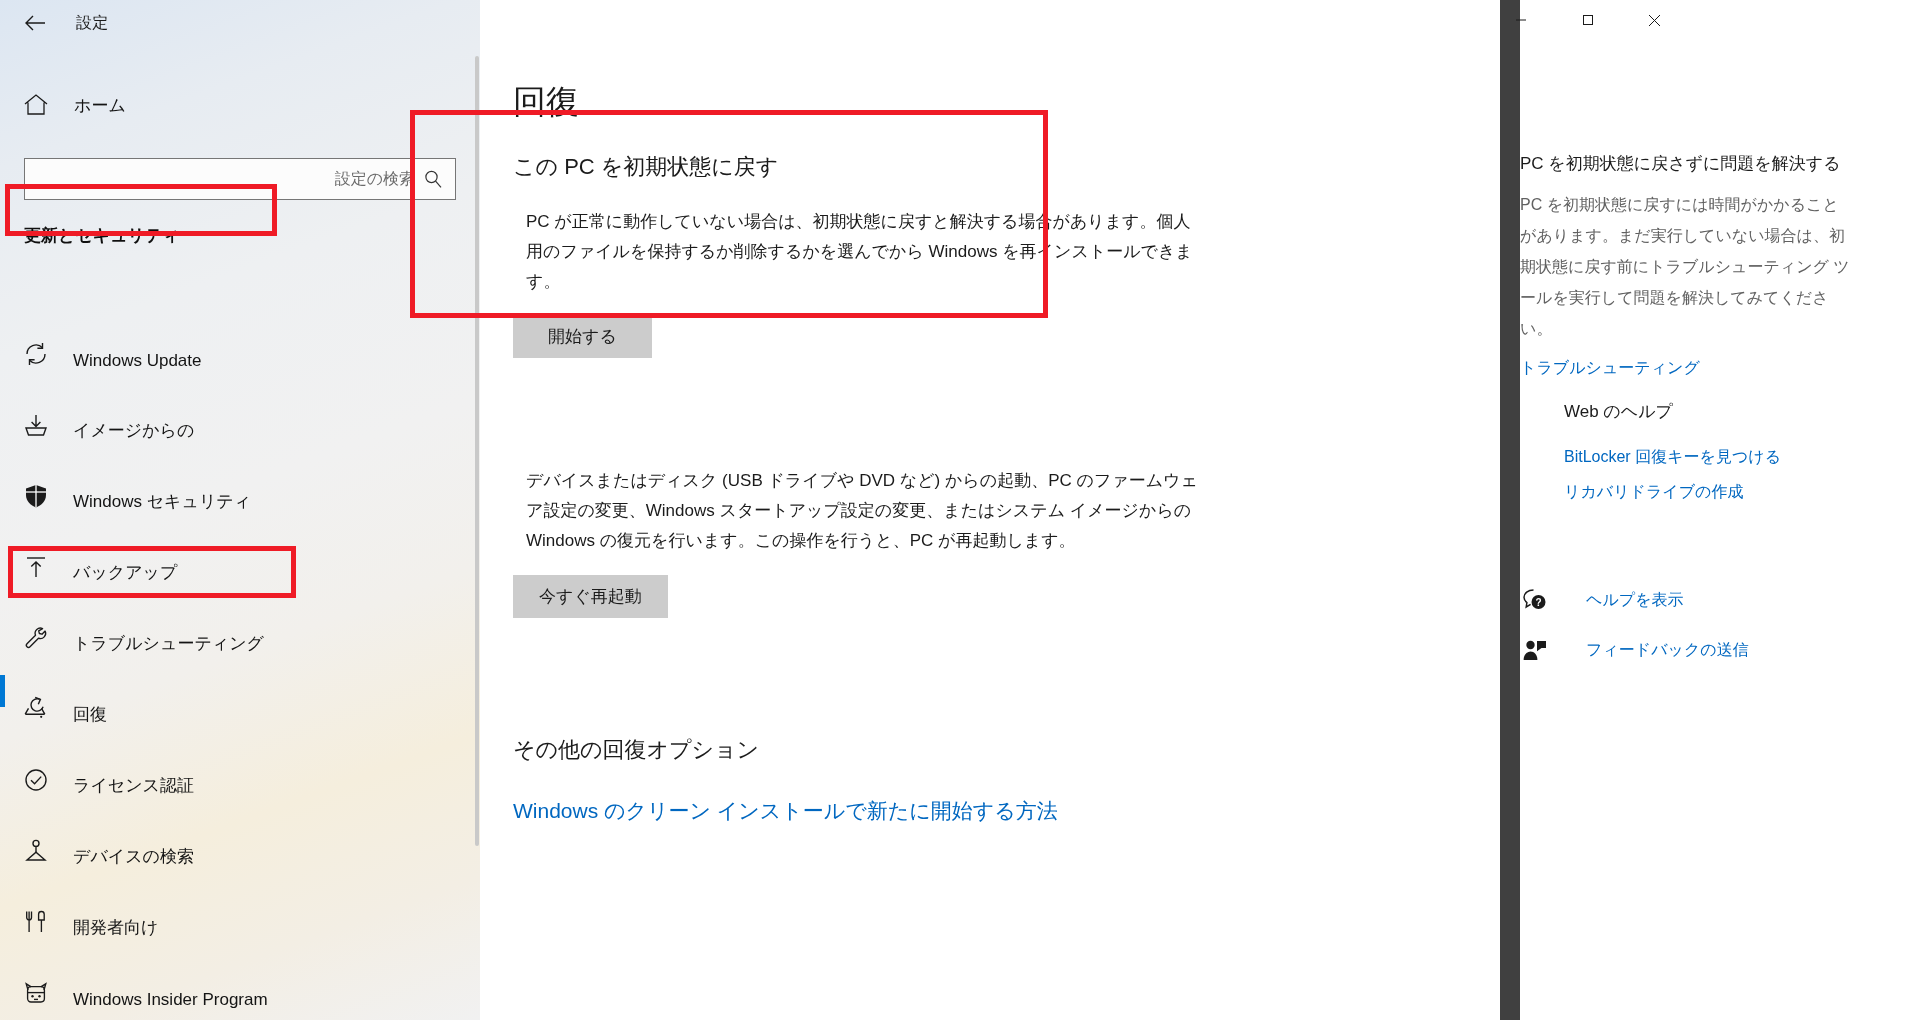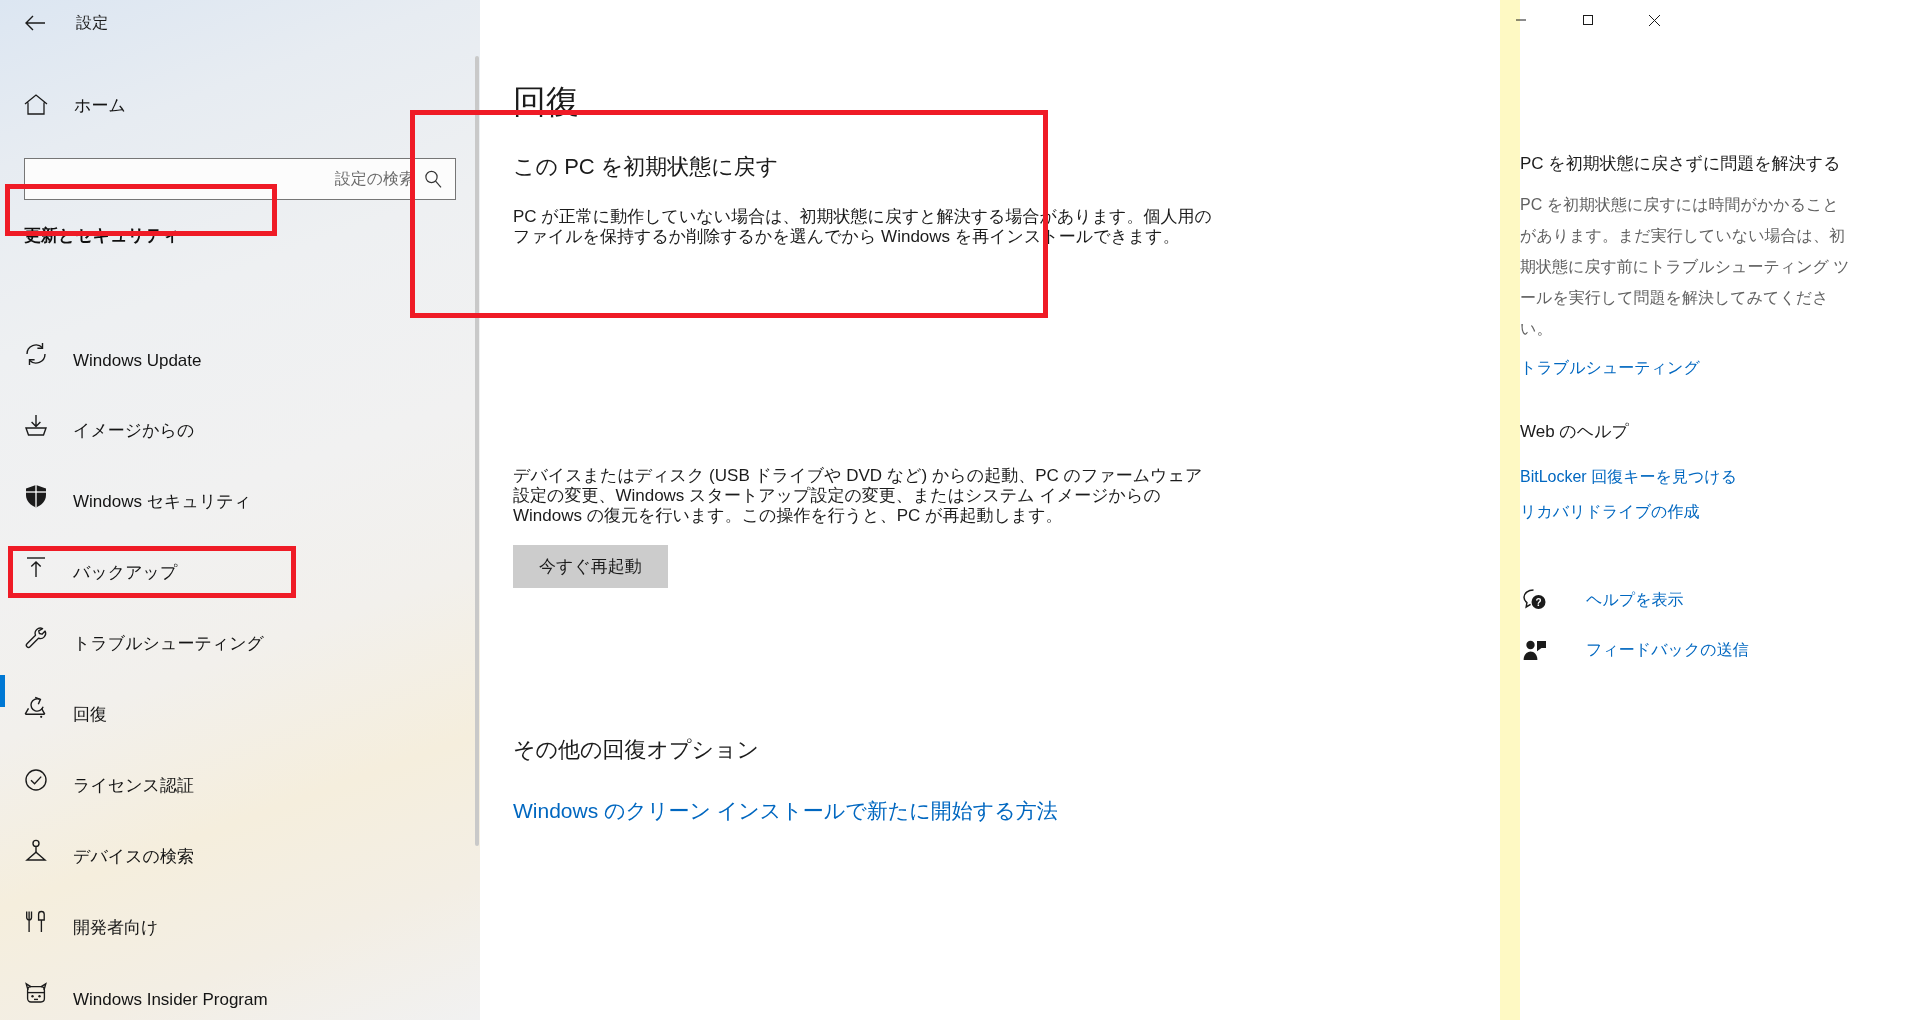--- a/index.html
+++ b/index.html
@@ -9,21 +9,21 @@
     width: 1920px; height: 1020px;
     overflow: hidden;
     font-family: "Liberation Sans", "DejaVu Sans", sans-serif;
     background: #ffffff;
   }
 
   #app {
     position: relative;
     width: 1688px;
     height: 1020px;
-    background: #fef9c3;
+    background: #404040;
   }
 
   
   .nav-pane {
     position: absolute;
     left: 0; top: 0;
     width: 480px; height: 1020px;
     background:
       linear-gradient(160deg,
         #dce6f2 0%,
@@ -198,23 +198,23 @@
   }
 
   .section { position: absolute; left: 33px; width: 700px; }
   .section h2 {
     margin: 0;
     font-size: 22px;
     font-weight: normal;
     color: #1b1b1b;
   }
   .section p {
-    margin: 0;
+    margin: 13px;
     font-size: 17px;
-    line-height: 20px;
+    line-height: 30px;
     color: #1b1b1b;
   }
   .btn {
     display: inline-block;
     border: 0;
     background: #cccccc;
     color: #1b1b1b;
     font-family: inherit;
     font-size: 17px;
     padding: 10px 26px;
@@ -272,21 +272,21 @@
   .help-link {
     display: block;
     margin-top: 14px;
     font-size: 16px;
     color: #0067c0;
     text-decoration: none;
     cursor: pointer;
   }
 
   #help-solve   { top: 152px; }
-  #help-web     { top: 420px; }
+  #help-web     { top: 400px; margin-left: 44px; }
   #help-actions { top: 575px; }
 
   .action-row {
     display: flex; align-items: center;
     height: 50px;
     cursor: pointer;
   }
   .action-row .ic {
     width: 30px; height: 30px;
     display: flex; align-items: center; justify-content: center;
@@ -461,20 +461,23 @@
     </div>
   </div>
 
   <div class="content">
 
     <div class="page-title">回復</div>
 
     <div class="section" id="sec-reset">
       <h2>この PC を初期状態に戻す</h2>
       <p class="desc">PC が正常に動作していない場合は、初期状態に戻すと解決する場合があります。個人用のファイルを保持するか削除するかを選んでから Windows を再インストールできます。</p>
+      <div class="btn-wrap">
+        <button class="btn">開始する</button>
+      </div>
     </div>
 
     <div class="section" id="sec-startup">
       <p class="desc">デバイスまたはディスク (USB ドライブや DVD など) からの起動、PC のファームウェア設定の変更、Windows スタートアップ設定の変更、またはシステム イメージからの Windows の復元を行います。この操作を行うと、PC が再起動します。</p>
       <div class="btn-wrap">
         <button class="btn">今すぐ再起動</button>
       </div>
     </div>
 
     <div class="section" id="sec-other">

